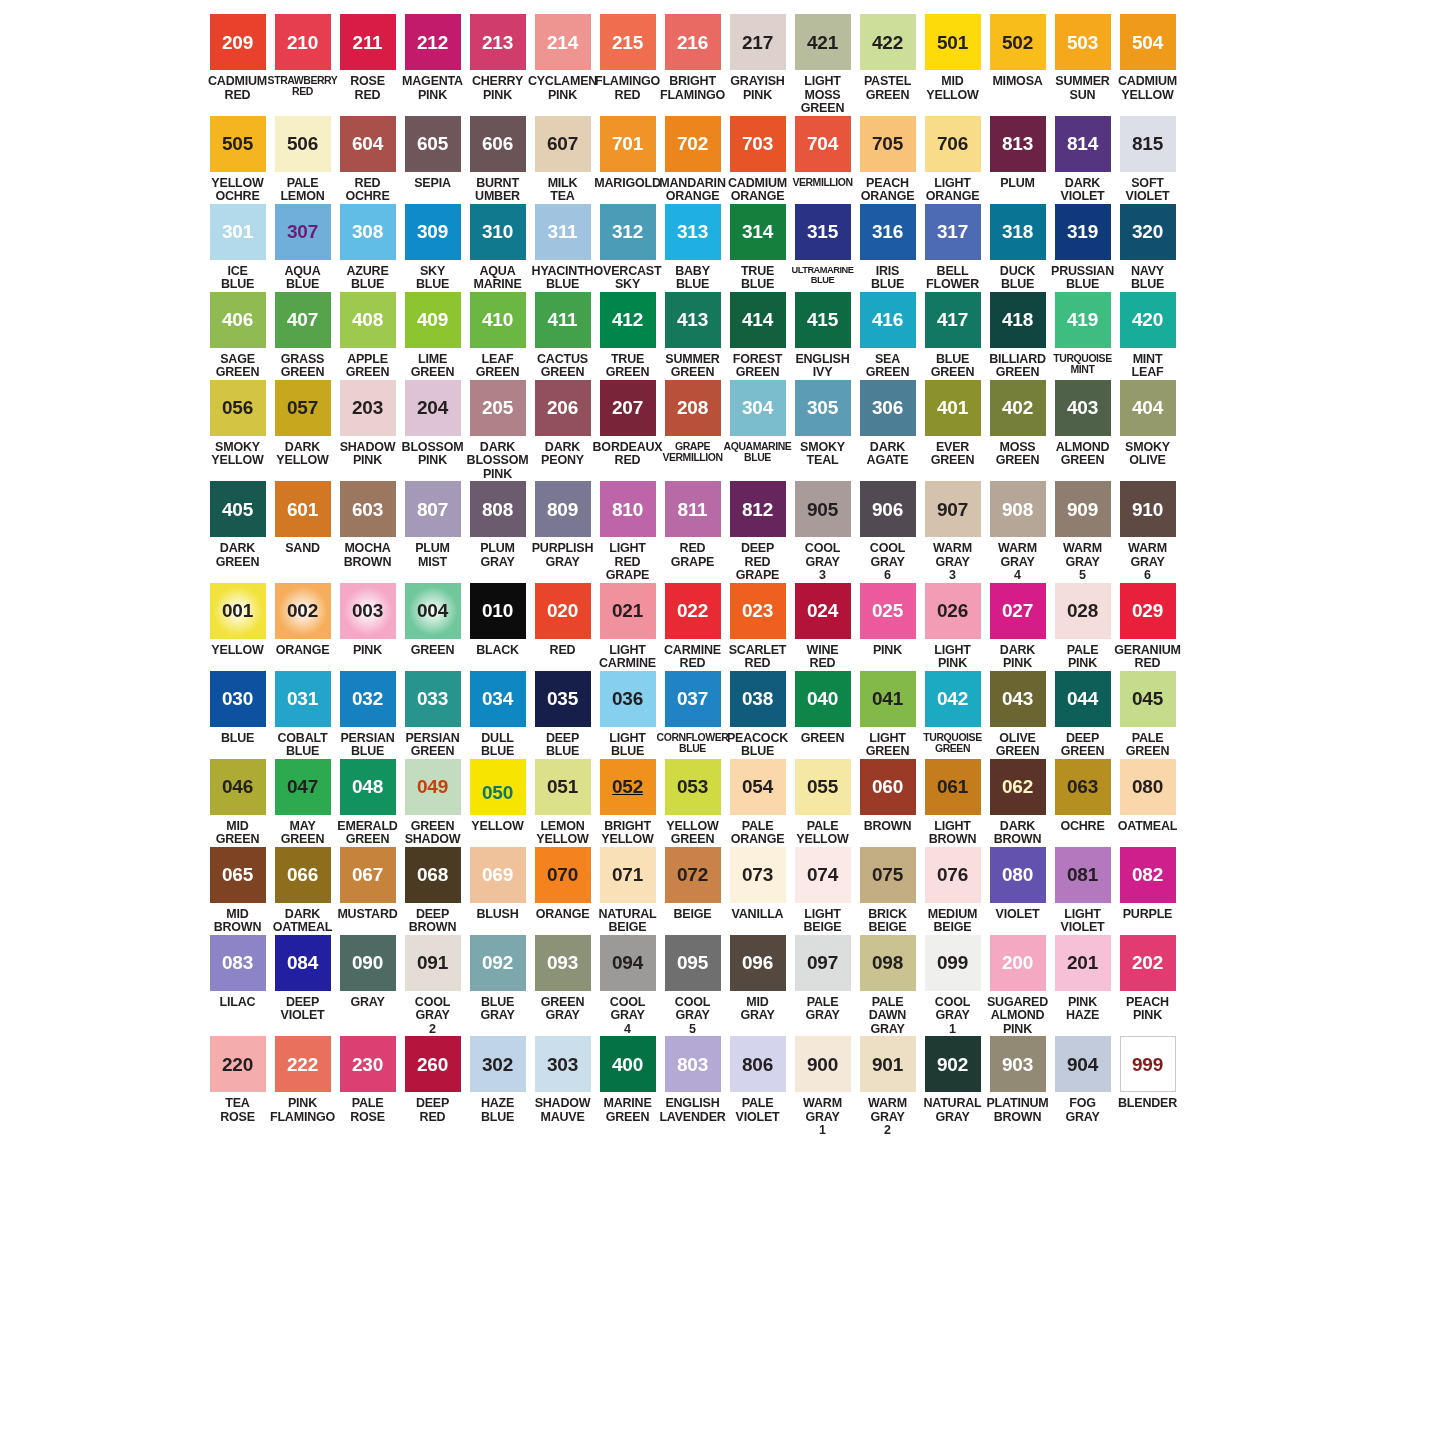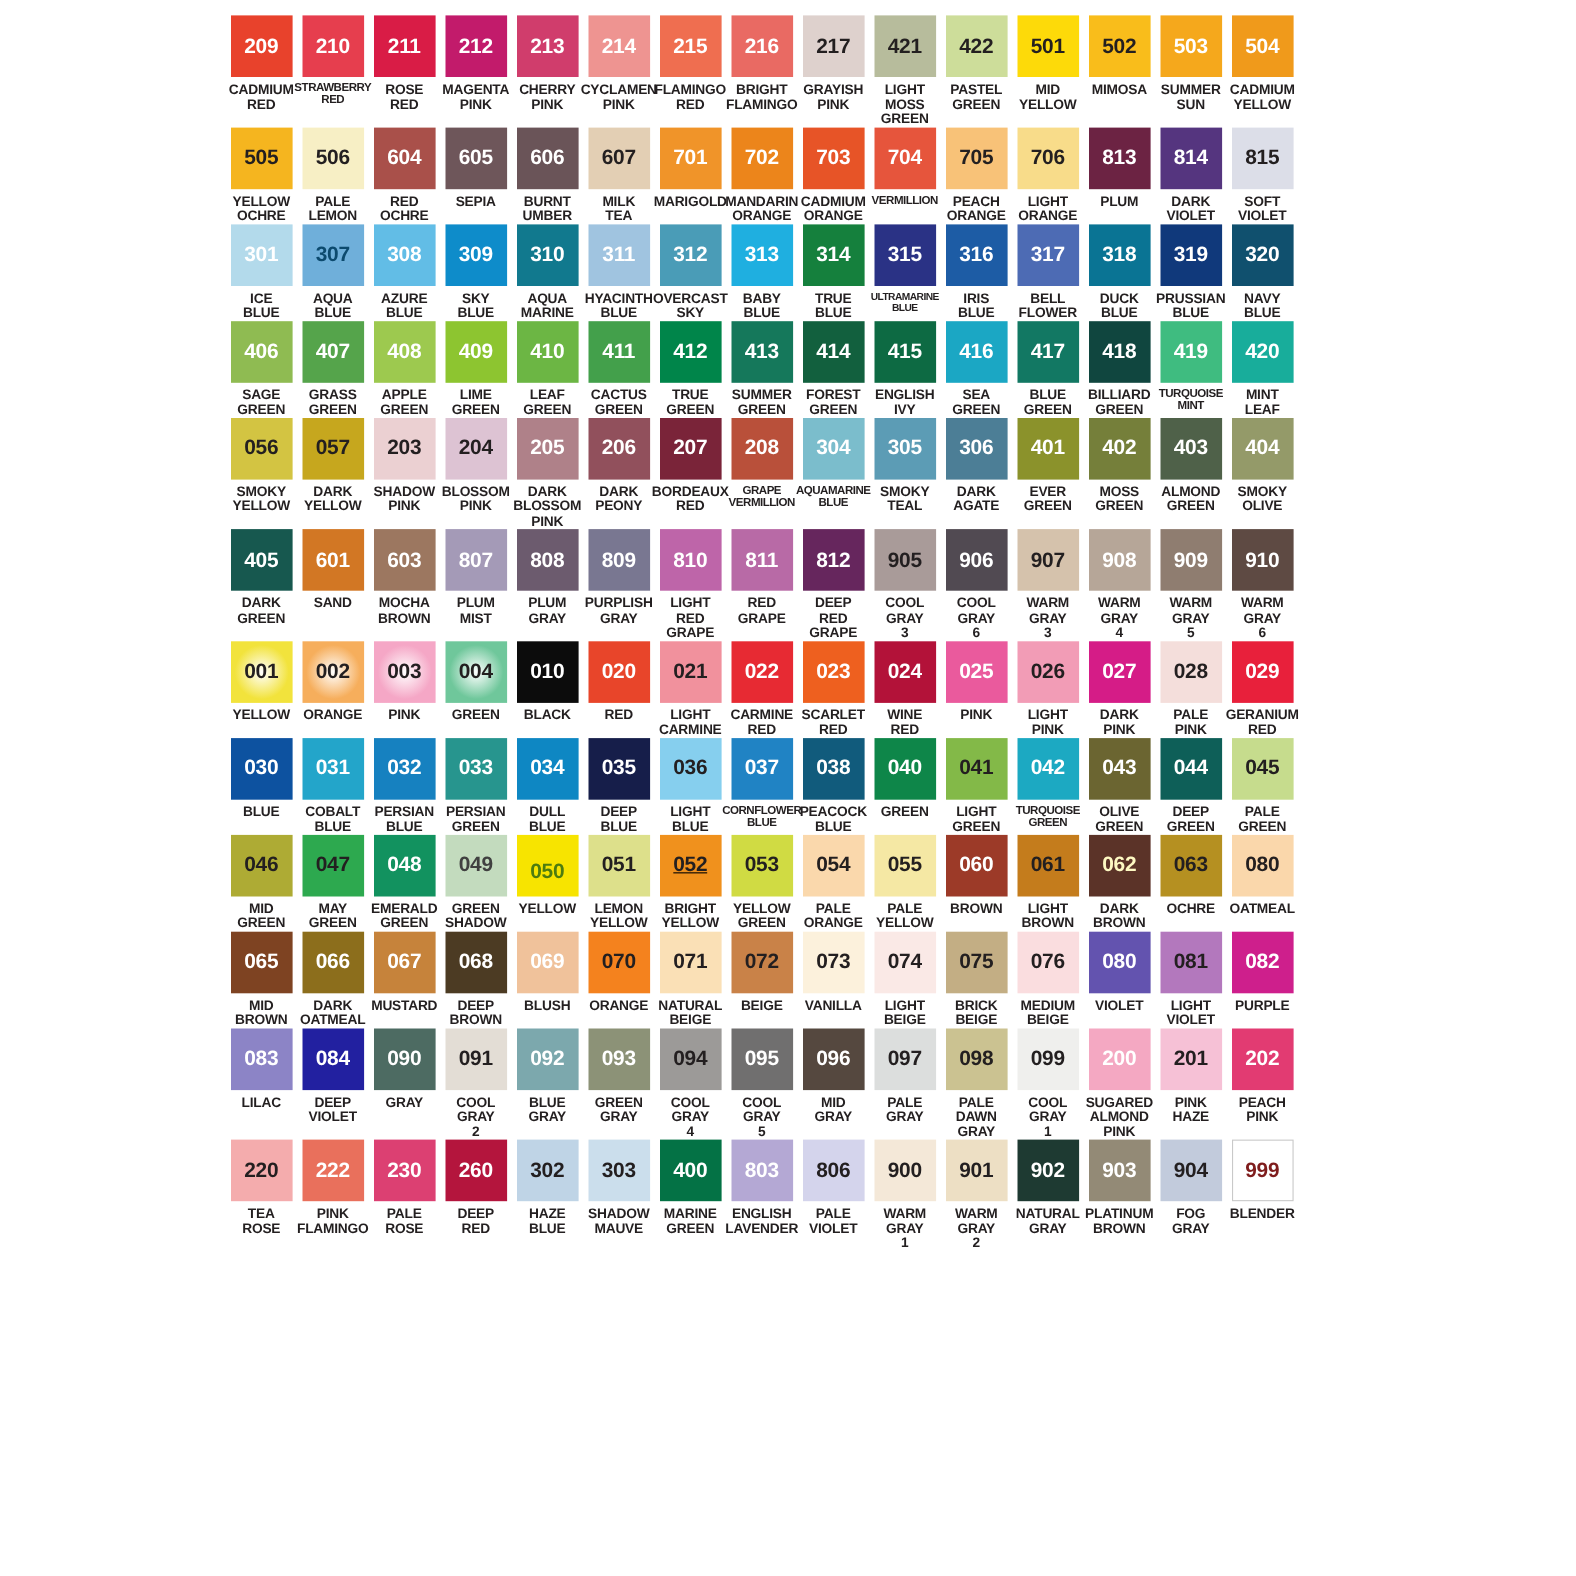--- a/index.html
+++ b/index.html
@@ -267,21 +267,21 @@
     </div>
     <div class="row">
       <div class="cell">
         <div class="swatch" style="background: rgb(179, 218, 235);">
           <span class="code" style="color: rgb(255, 255, 255);">301</span>
         </div>
         <div class="label">ICE BLUE</div>
       </div>
       <div class="cell">
         <div class="swatch" style="background: rgb(111, 175, 218);">
-          <span class="code" style="color: #0c4a6e;">307</span>
+          <span class="code" style="color: #701a75;">307</span>
         </div>
         <div class="label">AQUA BLUE</div>
       </div>
       <div class="cell">
         <div class="swatch" style="background: rgb(98, 189, 230);">
           <span class="code" style="color: rgb(255, 255, 255);">308</span>
         </div>
         <div class="label">AZURE BLUE</div>
       </div>
       <div class="cell">
@@ -831,27 +831,27 @@
         <div class="label">MAY GREEN</div>
       </div>
       <div class="cell">
         <div class="swatch" style="background: rgb(18, 146, 95);">
           <span class="code" style="color: rgb(255, 255, 255);">048</span>
         </div>
         <div class="label">EMERALD GREEN</div>
       </div>
       <div class="cell">
         <div class="swatch" style="background: rgb(195, 219, 190);">
-          <span class="code" style="color: #404040;">049</span>
+          <span class="code" style="color: #c2410c;">049</span>
         </div>
         <div class="label">GREEN SHADOW</div>
       </div>
       <div class="cell">
         <div class="swatch" style="background: rgb(247, 228, 0);">
-          <span class="code" style="color: #4d7c0f; margin-top: 12px;">050</span>
+          <span class="code" style="color: #0f766e; margin-top: 12px;">050</span>
         </div>
         <div class="label wide">YELLOW</div>
       </div>
       <div class="cell">
         <div class="swatch" style="background: rgb(221, 224, 139);">
           <span class="code" style="color: rgb(35, 31, 32);">051</span>
         </div>
         <div class="label">LEMON YELLOW</div>
       </div>
       <div class="cell">

